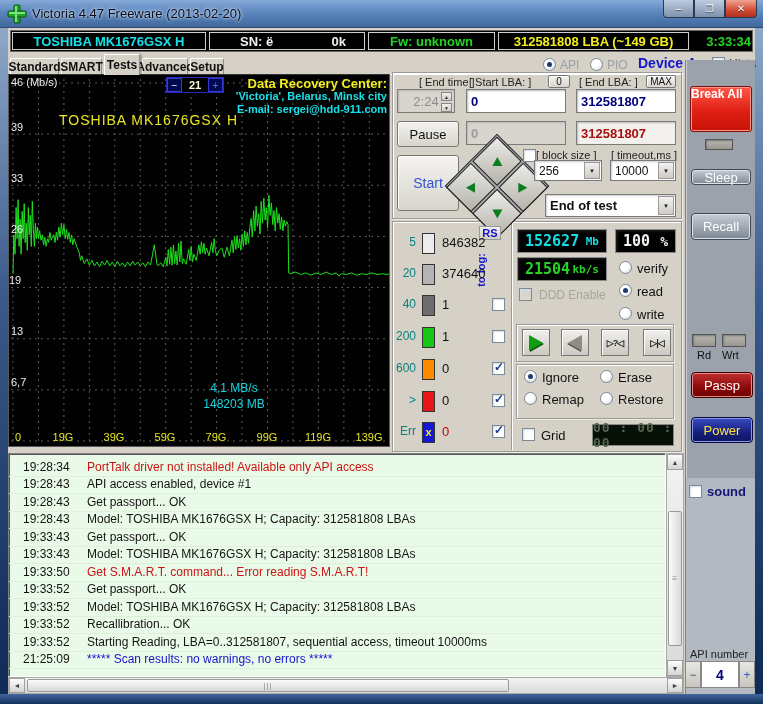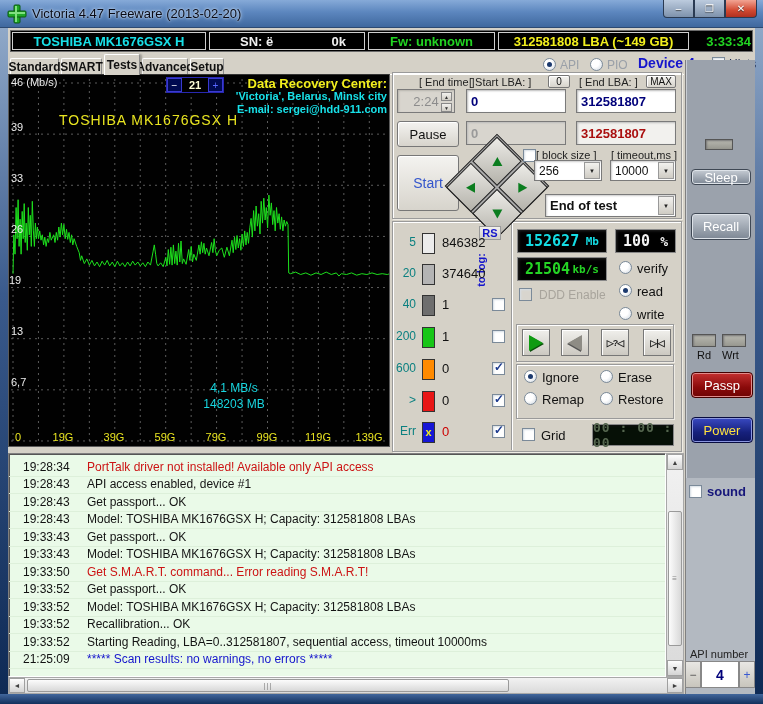--- a/index.html
+++ b/index.html
@@ -374,20 +374,21 @@
   <span class="abs radlbl" style="left:542px;top:392px;">Remap</span>
   <div class="abs radio" style="left:600px;top:392px;"></div>
   <span class="abs radlbl" style="left:618px;top:392px;">Restore</span>
 
   <div class="abs cb" style="left:522px;top:428px;"></div>
   <span class="abs radlbl" style="left:541px;top:428px;">Grid</span>
   <div class="abs" id="timer" style="left:592px;top:424px;width:82px;height:22px;">00 : 00 : 00</div>
 
   <div class="abs" id="strip-top"></div>
   <div class="abs" id="strip-bot"></div>
+  <div class="abs" id="break-btn" style="left:690px;top:86px;width:62px;height:46px;">Break All</div>
   <div class="abs ledbar" style="left:705px;top:139px;width:28px;height:11px;"></div>
   <div class="abs sidebtn" style="left:691px;top:169px;width:60px;height:16px;">Sleep</div>
   <div class="abs sidebtn" style="left:691px;top:213px;width:60px;height:27px;">Recall</div>
   <div class="abs ledbar" style="left:692px;top:334px;width:24px;height:13px;"></div>
   <div class="abs ledbar" style="left:722px;top:334px;width:24px;height:13px;"></div>
   <span class="abs ledlbl" style="left:697px;top:349px;">Rd</span>
   <span class="abs ledlbl" style="left:722px;top:349px;">Wrt</span>
   <div class="abs" id="passp-btn" style="left:691px;top:372px;width:62px;height:26px;display:flex;align-items:center;justify-content:center;">Passp</div>
   <div class="abs" id="power-btn" style="left:691px;top:417px;width:62px;height:26px;display:flex;align-items:center;justify-content:center;">Power</div>
   <div class="abs cb" style="left:689px;top:485px;"></div>

